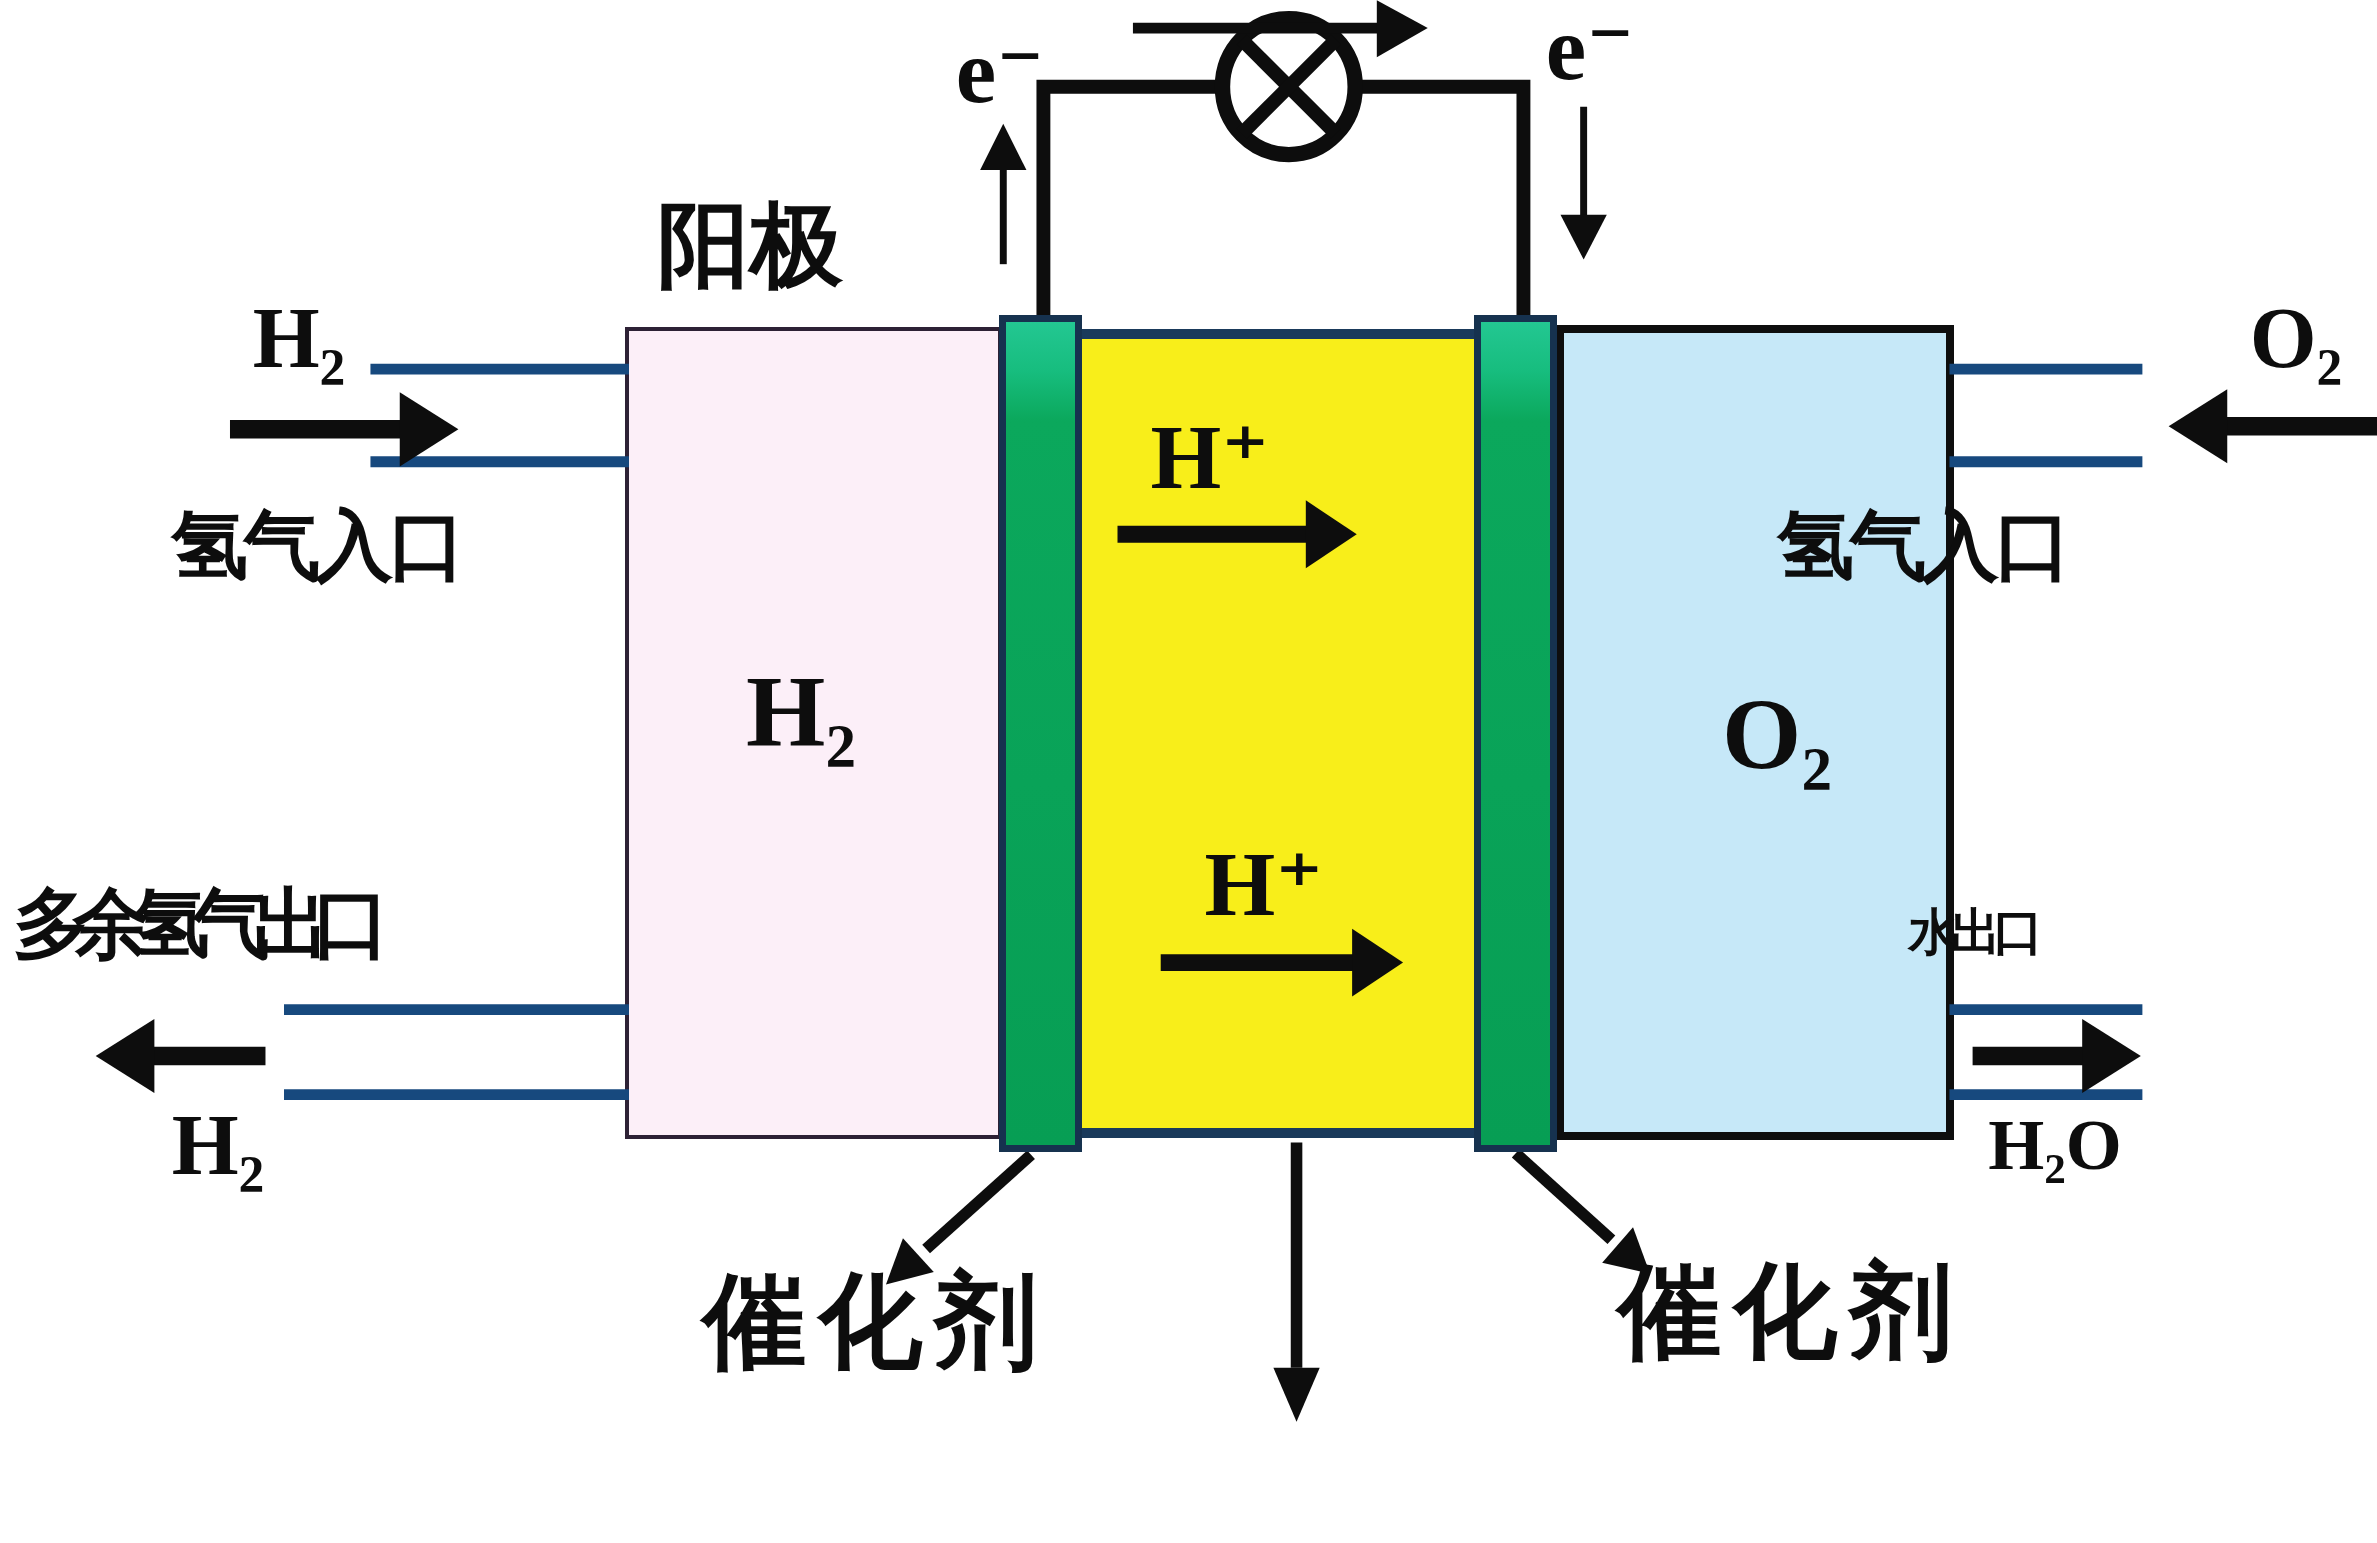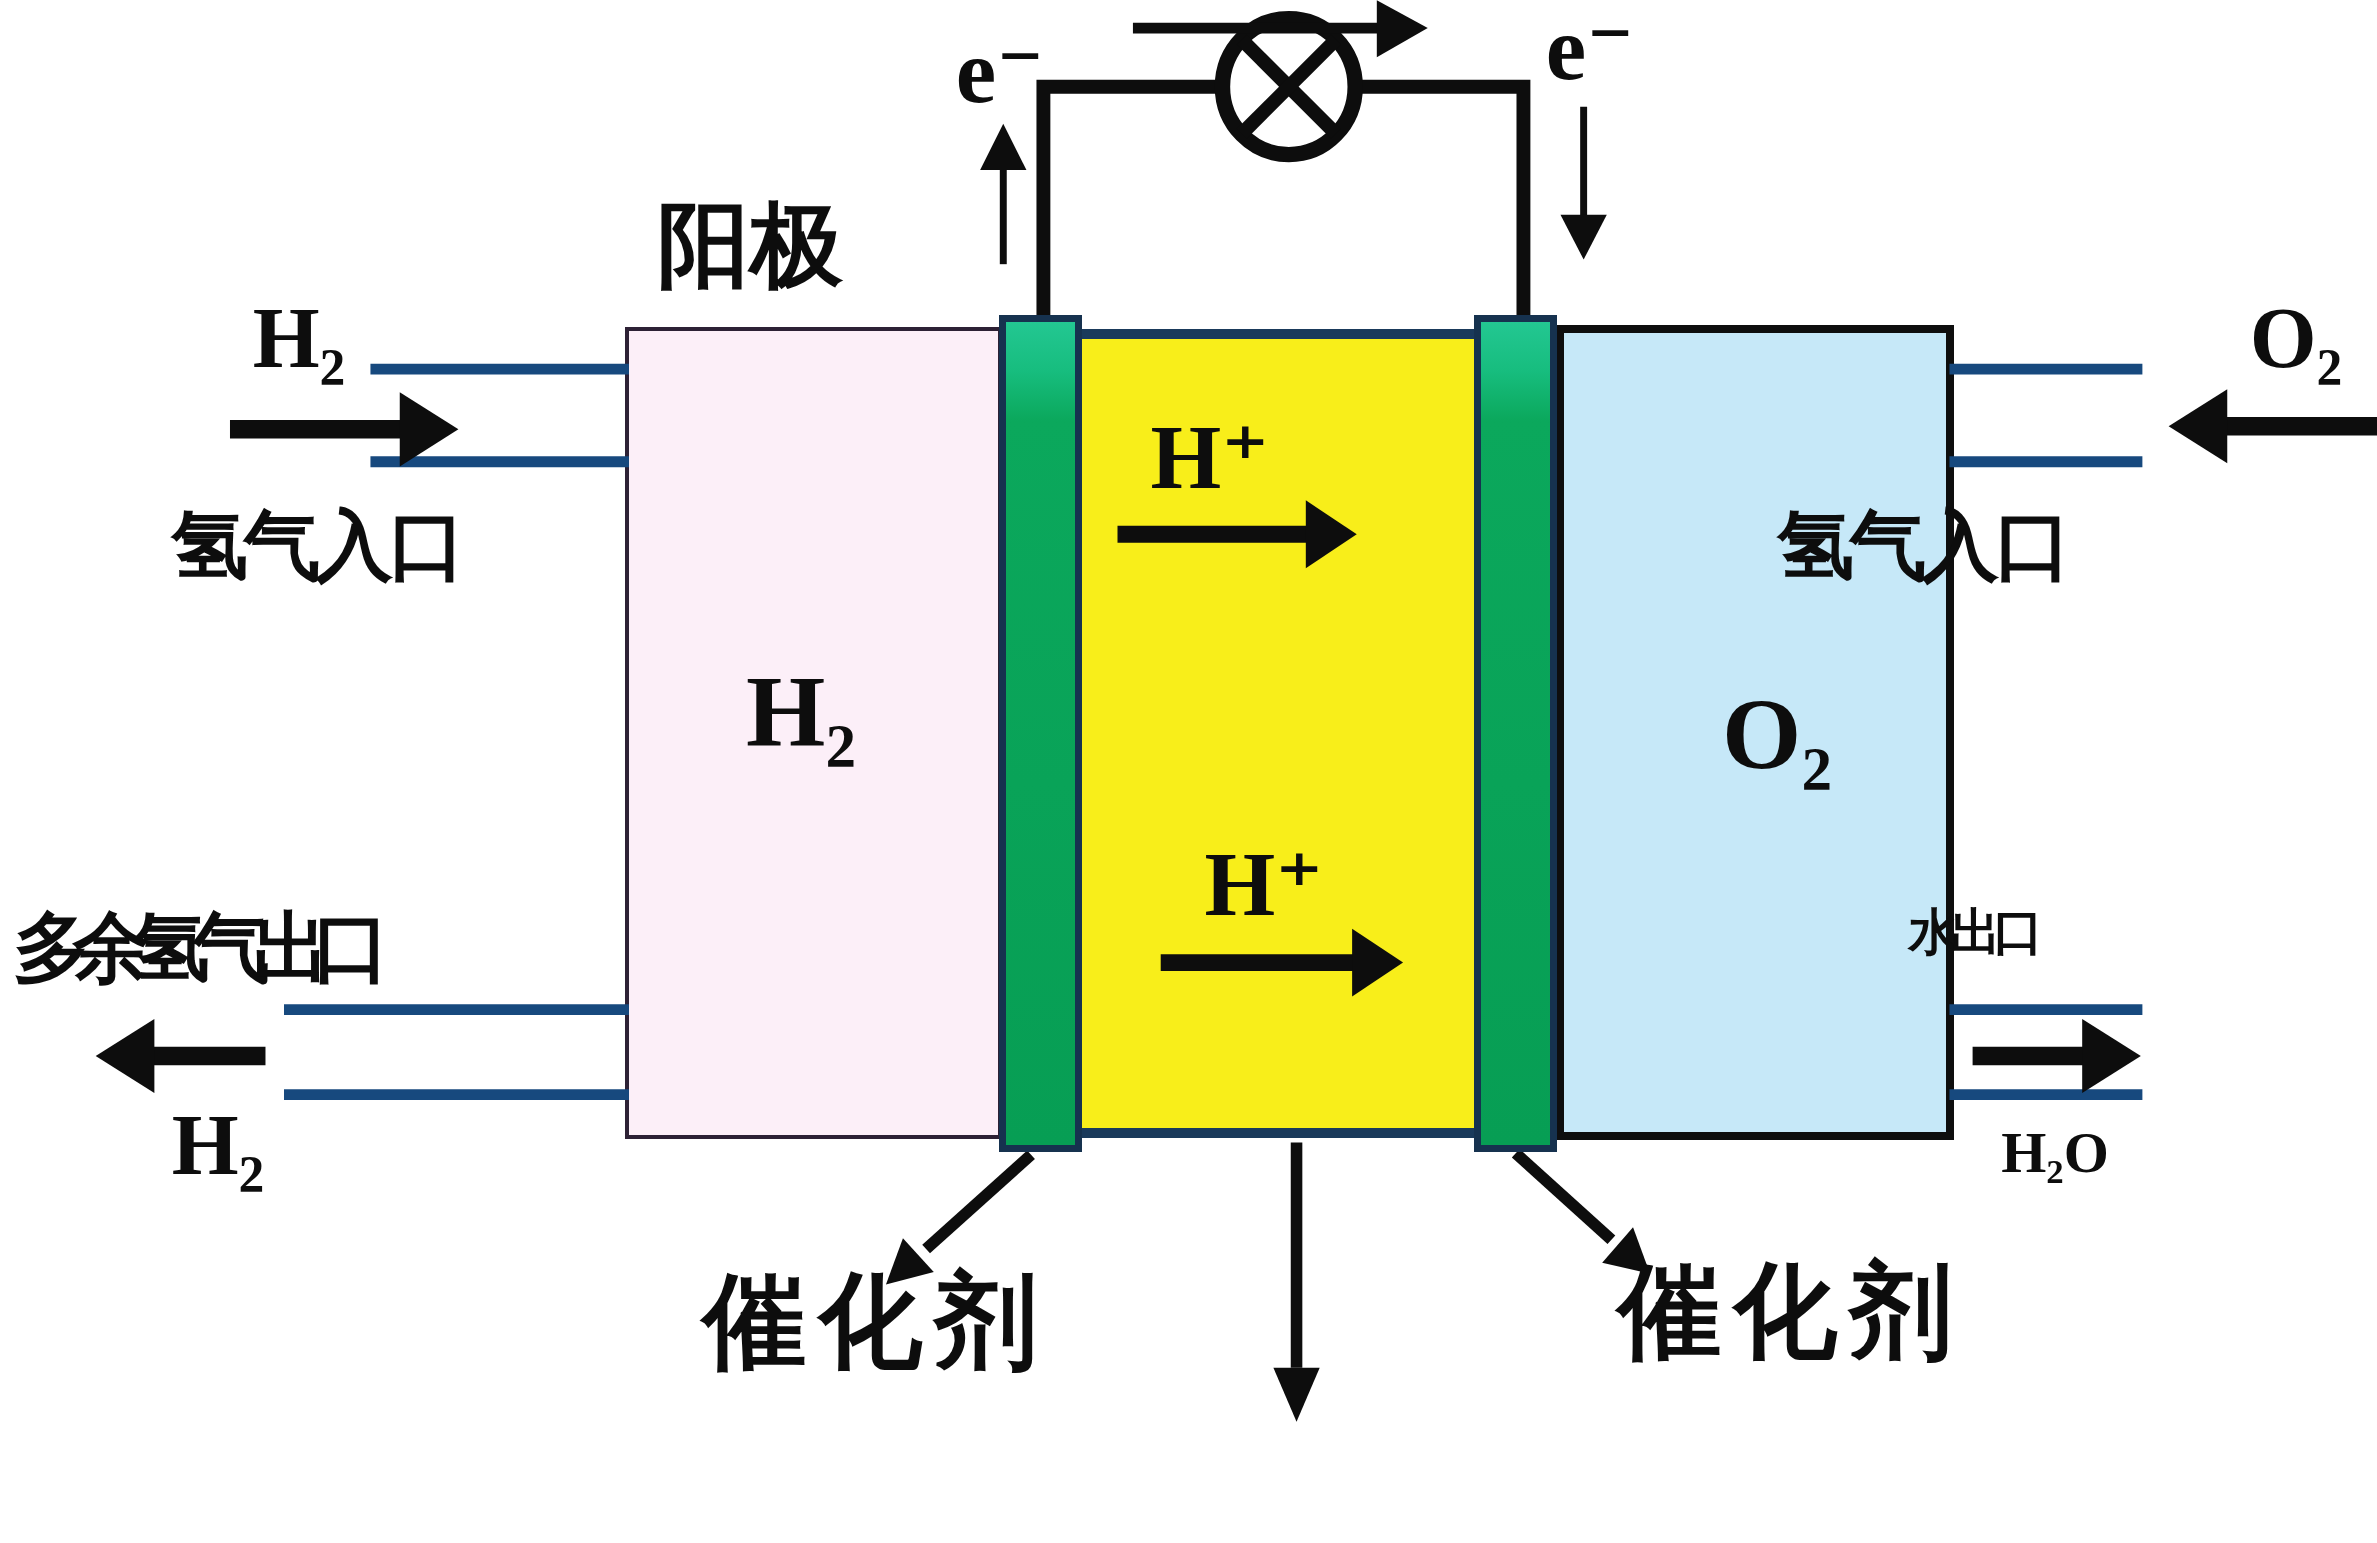--- a/index.html
+++ b/index.html
@@ -114,28 +114,28 @@
   <div class="green-bar" id="green-bar-right"></div>
 
   <div class="lbl cjk z4" style="left:750px;top:245px;font-size:93px;">阳极</div>
 
   <div class="lbl z4" style="left:1000px;top:71px;font-size:91px;">e⁻</div>
   <div class="lbl z4" style="left:1590px;top:48px;font-size:91px;">e⁻</div>
 
   <div class="lbl z4" style="left:299px;top:338px;font-size:86px;">H₂</div>
   <div class="lbl cjk z4" style="left:316px;top:546px;font-size:77px;letter-spacing:-4.6px;">氢气入口</div>
   <div class="lbl z4" style="left:801px;top:712px;font-size:102px;">H₂</div>
-  <div class="lbl cjk z4" style="left:193px;top:948px;font-size:77px;letter-spacing:-17px;">多余氢气出口</div>
+  <div class="lbl cjk z4" style="left:193px;top:924px;font-size:77px;letter-spacing:-17px;">多余氢气出口</div>
   <div class="lbl z4" style="left:218px;top:1145px;font-size:86px;">H₂</div>
 
   <div class="lbl z4" style="left:2296px;top:338px;font-size:86px;">O₂</div>
   <div class="lbl cjk z4" style="left:1922px;top:546px;font-size:77px;letter-spacing:-4.6px;">氢气入口</div>
   <div class="lbl z4" style="left:1777px;top:735px;font-size:102px;">O₂</div>
   <div class="lbl cjk z4" style="left:1972px;top:932px;font-size:50px;letter-spacing:-7.7px;">水出口</div>
-  <div class="lbl z4" style="left:2055px;top:1145px;font-size:58px;margin-top:8px;">H₂O</div>
+  <div class="lbl z4" style="left:2055px;top:1145px;font-size:72px;">H₂O</div>
 
   <div class="lbl z4" style="left:1210px;top:457px;font-size:91px;">H⁺</div>
   <div class="lbl z4" style="left:1264px;top:884px;font-size:91px;">H⁺</div>
 
   <div class="lbl cjk z4" style="left:876px;top:1322px;font-size:104px;letter-spacing:11.6px;">催化剂</div>
   <div class="lbl cjk z4" style="left:1791px;top:1312px;font-size:104px;letter-spacing:11.6px;">催化剂</div>
 
 
 </div>
 

